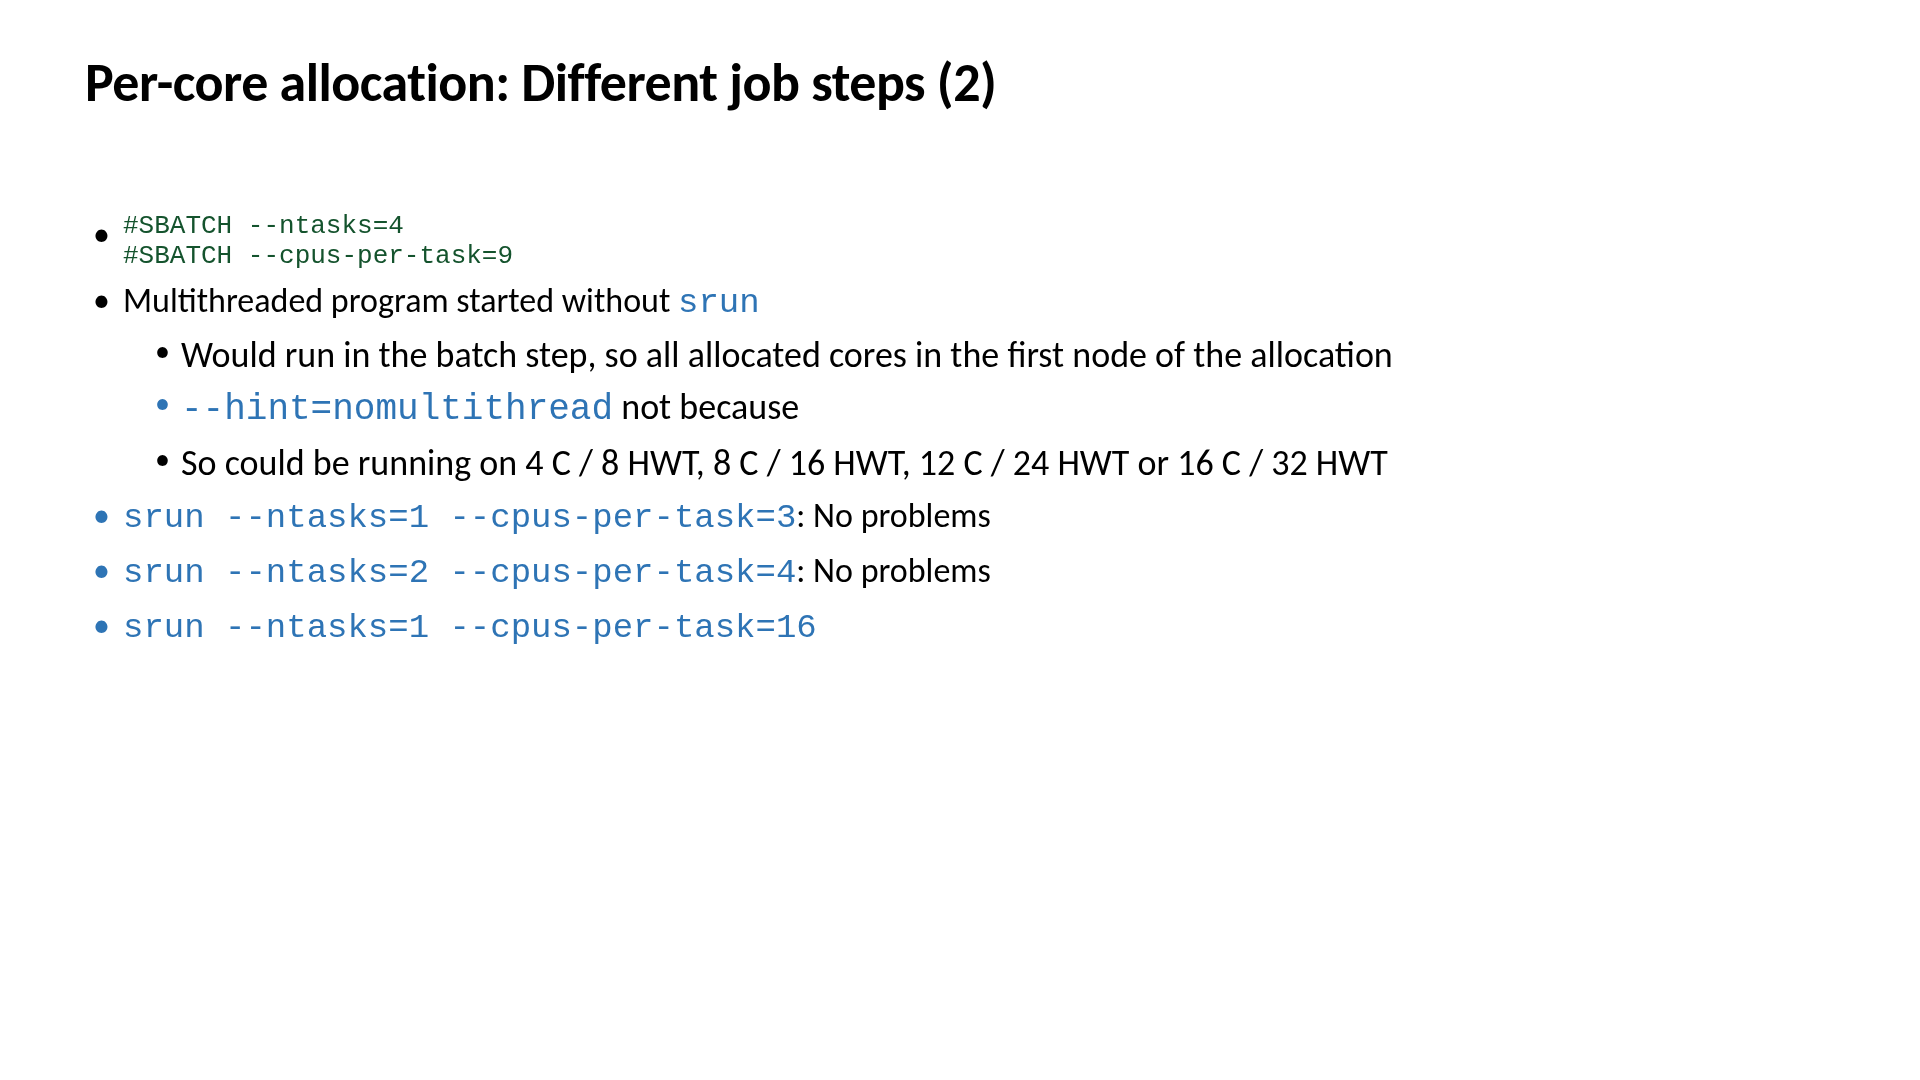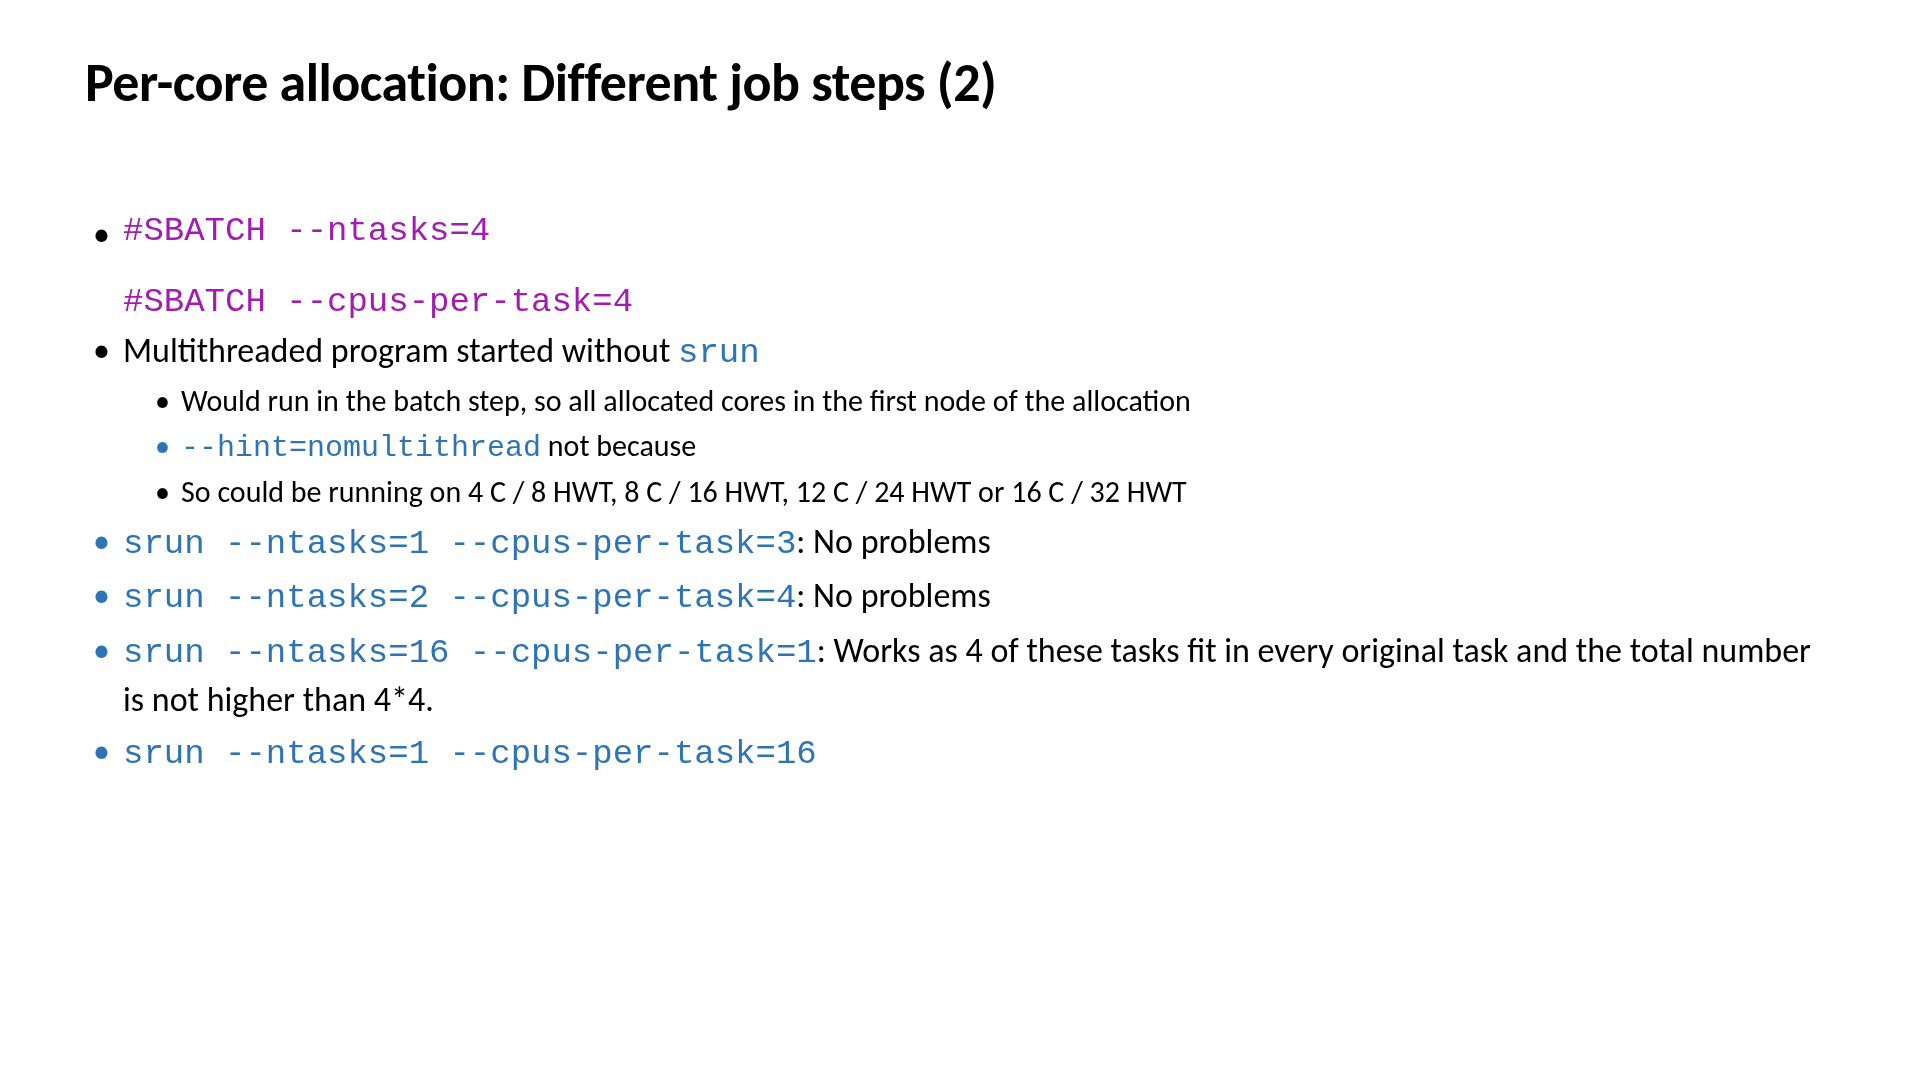--- a/index.html
+++ b/index.html
@@ -43,21 +43,21 @@
   }
   ul.level1 > li.blue-bullet::before {
     color: #2E74B5;
   }
   ul.level2 {
     list-style: none;
     padding-left: 28px;
     margin-top: 4px;
   }
   ul.level2 > li {
-    font-size: 30px;
+    font-size: 36px;
     line-height: 1.35;
     margin-bottom: 4px;
     padding-left: 30px;
     position: relative;
   }
   ul.level2 > li::before {
     content: "•";
     position: absolute;
     left: 4px;
     top: 0;
@@ -68,37 +68,36 @@
     color: #2E74B5;
   }
   .code {
     font-family: Consolas, 'Courier New', monospace;
     color: #2E74B5;
     margin-top: 12px;
   }
   .code-block {
     display: block;
     font-family: Consolas, 'Courier New', monospace;
-    color: #a21caf;
-    font-size: 34px;
+    color: #14532d;
+    font-size: 26px;
     line-height: 1.15;
     margin-left: 0;
-    margin-top: 32px;
   }
 </style>
 </head>
 <body>
 
 <h1 class="slide-title">Per-core allocation: Different job steps (2)</h1>
 
 <ul class="level1">
 
   <li>
     <span class="code-block">#SBATCH --ntasks=4</span>
-    <span class="code-block">#SBATCH --cpus-per-task=4</span>
+    <span class="code-block">#SBATCH --cpus-per-task=9</span>
   </li>
 
   <li>
     <span>Multithreaded program started without </span><span class="code">srun</span>
     <ul class="level2">
       <li>
         <span>Would run in the batch step, so all allocated cores in the first node of the allocation</span>
       </li>
       <li class="blue-bullet">
         <span class="code">--hint=nomultithread</span><span> not because</span>
@@ -111,21 +110,18 @@
 
   <li class="blue-bullet">
     <span class="code">srun --ntasks=1 --cpus-per-task=3</span><span>: No problems</span>
   </li>
 
   <li class="blue-bullet">
     <span class="code">srun --ntasks=2 --cpus-per-task=4</span><span>: No problems</span>
   </li>
 
 
-  <li class="blue-bullet">
-    <span class="code">srun --ntasks=16 --cpus-per-task=1</span><span>: Works as 4 of these tasks fit in every original task and the total number is not higher than 4*4.</span>
-  </li>
 
   <li class="blue-bullet">
     <span class="code">srun --ntasks=1 --cpus-per-task=16</span>
   </li>
 
 </ul>
 
 </body></html>

